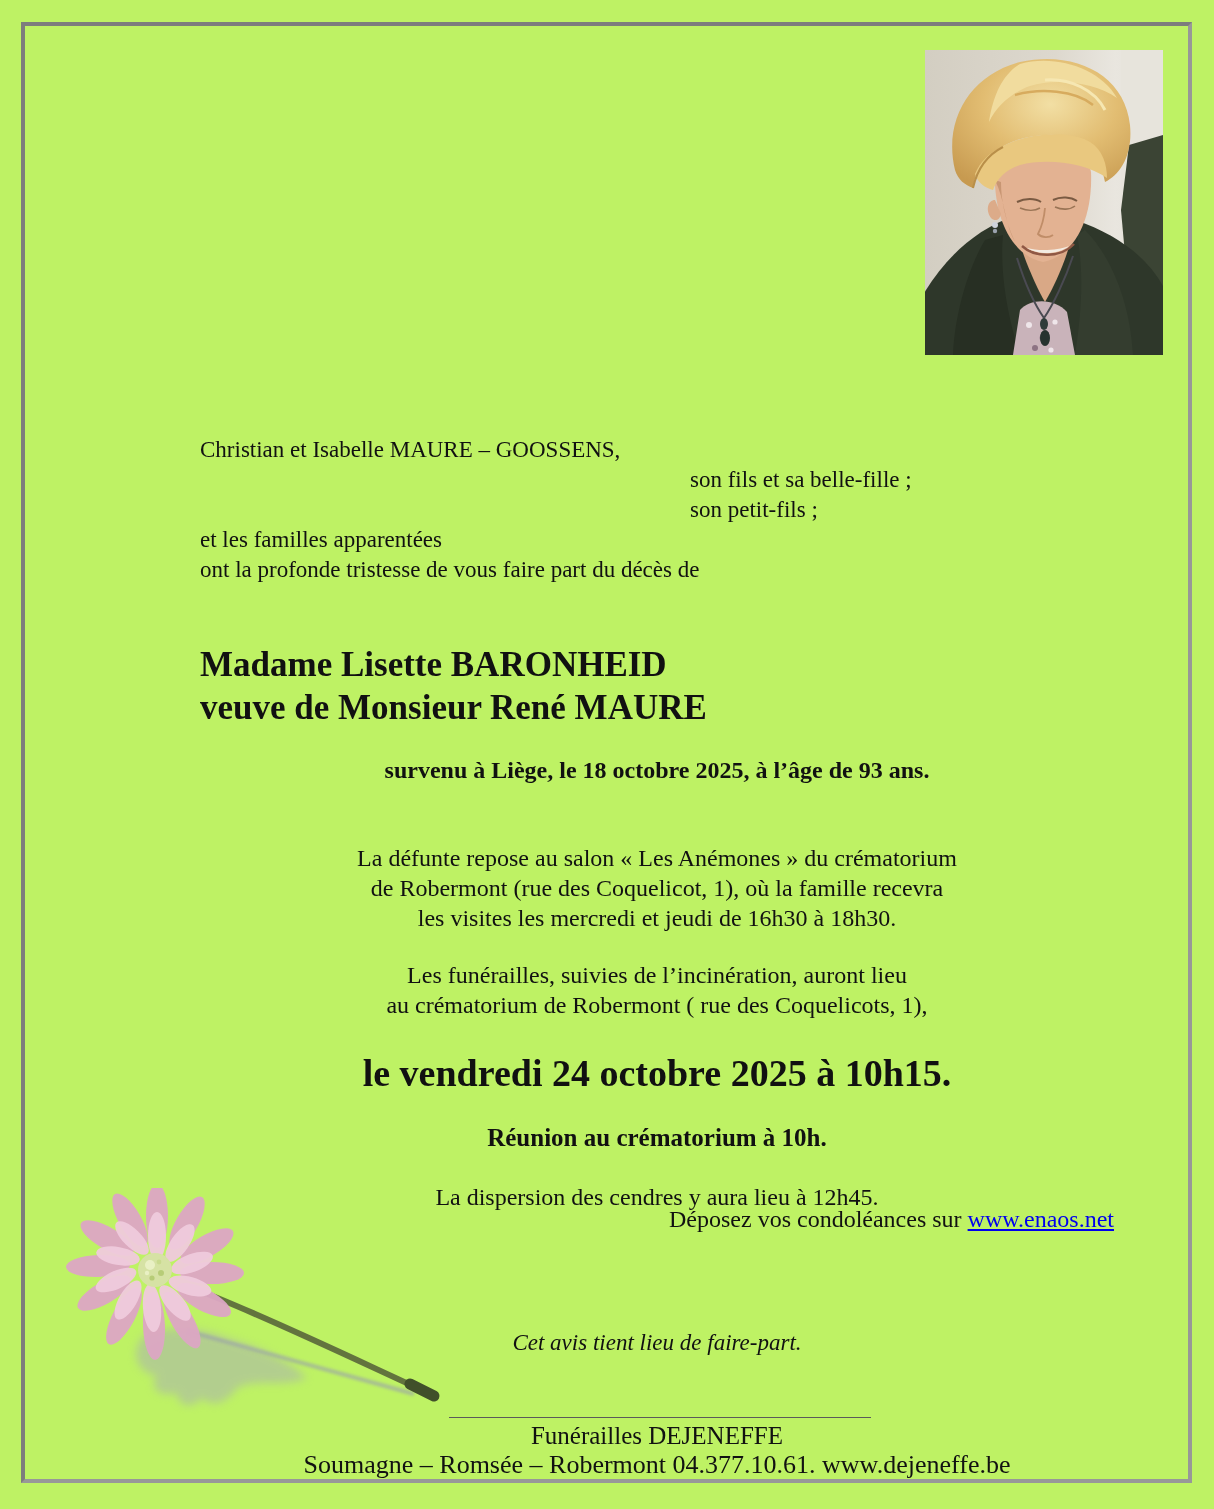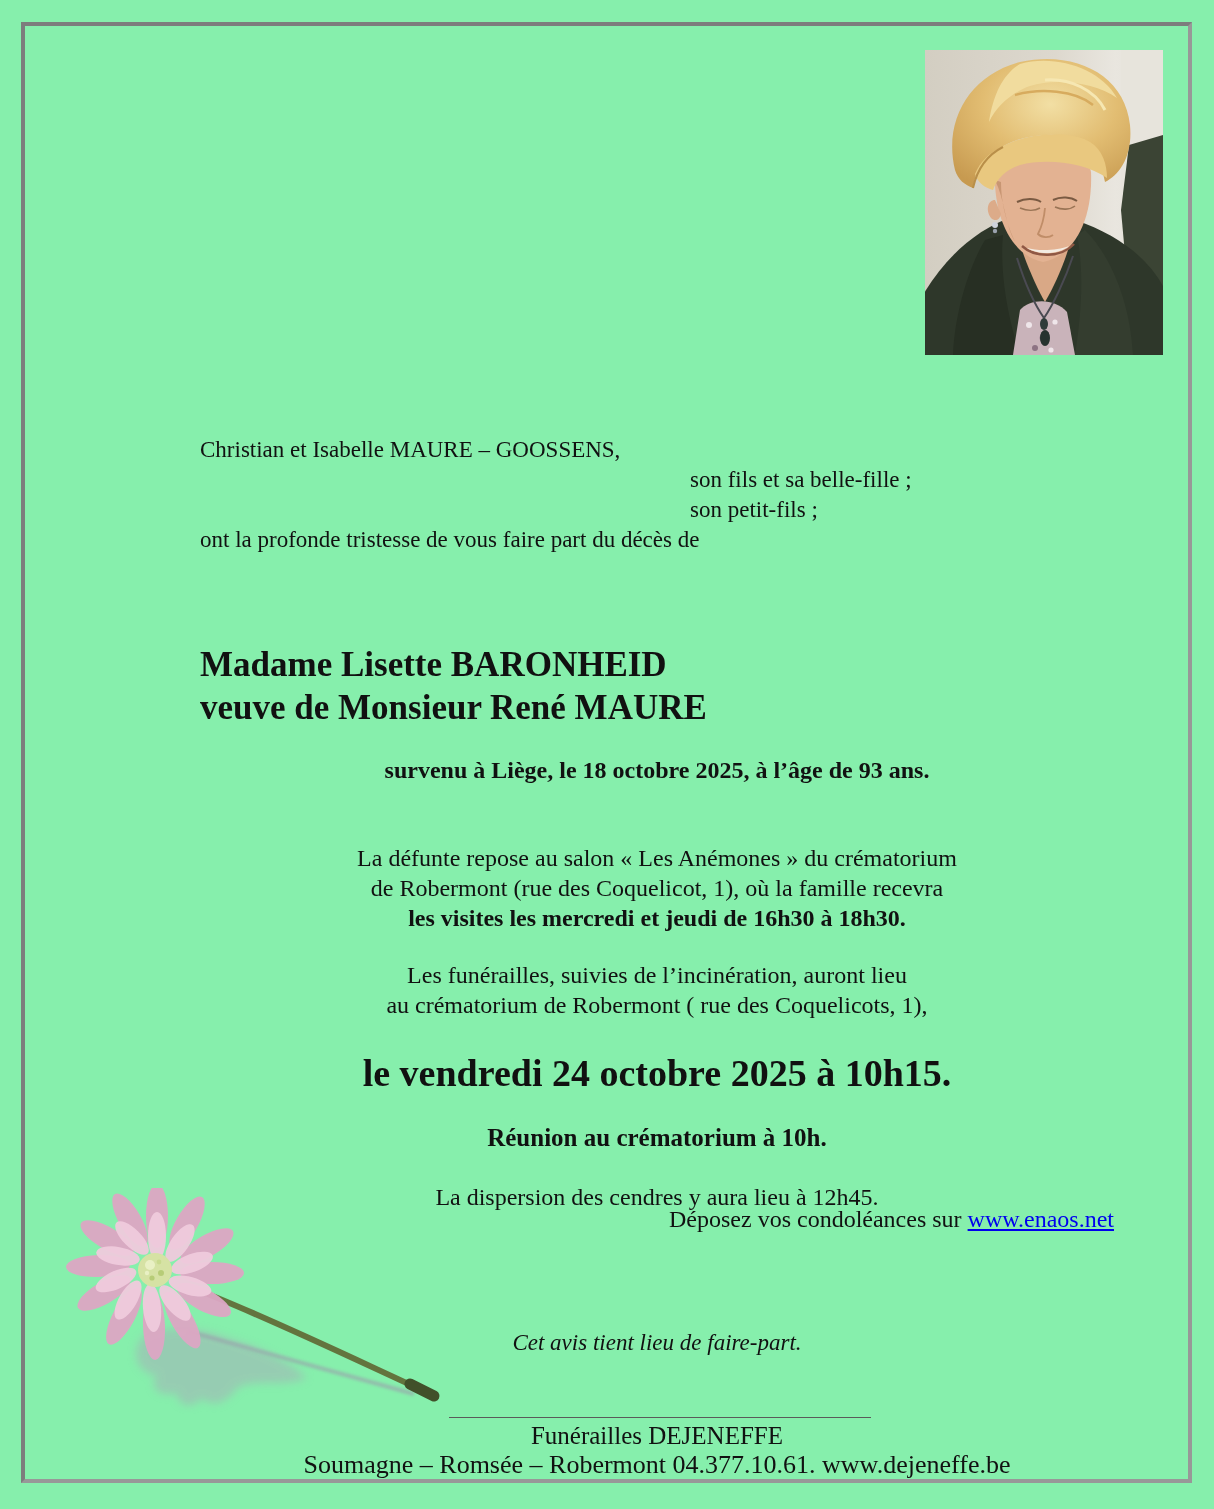--- a/index.html
+++ b/index.html
@@ -1,19 +1,19 @@
 <!DOCTYPE html>
 <html lang="fr"><head>
 <meta charset="utf-8">
 <style>
   html,body{margin:0;padding:0;background:#ffffff;}
   .page{
     position:relative;
     width:1214px;height:1509px;
-    background:#86efac;
+    background:#bef264;
     font-family:"Liberation Serif","DejaVu Serif",serif;
     color:#111111;
     overflow:hidden;
   }
   .frame{
     position:absolute;left:21px;top:22px;
     width:1163px;height:1453px;
     border:4px solid;
     border-color:#7d7d7d #989898 #989898 #7d7d7d;
   }
@@ -24,21 +24,21 @@
     position:absolute;left:62px;top:1188px;width:395px;height:230px;
   }
   .col{
     position:absolute;left:200px;width:914px;
   }
   .family{top:435px;font-size:23px;line-height:30px;text-align:left;}
   .family .indent{padding-left:490px;}
   .names{top:643px;font-weight:bold;font-size:35px;line-height:43px;}
   .survenu{top:755px;text-align:center;font-weight:bold;font-size:24px;line-height:30px;}
   .visitation{top:843px;text-align:center;font-size:24px;line-height:30px;}
-  .visitation .bold{font-weight:bold;}
+  .visitation .bold{font-weight:normal;}
   .funeral{top:960px;text-align:center;font-size:24px;line-height:30px;}
   .date-line{top:1050px;text-align:center;font-weight:bold;font-size:38px;line-height:46px;}
   .reunion{top:1122px;text-align:center;font-weight:bold;font-size:25px;line-height:32px;}
   .dispersion{top:1182px;text-align:center;font-size:24px;line-height:30px;}
   .condoleances{top:1204px;text-align:right;font-size:24px;line-height:30px;}
   .condoleances a{color:#0000EE;text-decoration:underline;}
   .notice{top:1328px;text-align:center;font-style:italic;font-size:23px;line-height:30px;}
   .footer-rule{
     position:absolute;left:449px;top:1417px;width:422px;height:1px;
     background:#5a5a5a;
@@ -110,20 +110,21 @@
 
     <path d="M92,208 C102,240 112,258 119,268 C128,255 140,230 148,206" stroke="#4a4a52" stroke-width="2" fill="none"></path>
     <ellipse cx="119" cy="274" rx="4" ry="6" fill="#2f3c3a"></ellipse>
     <ellipse cx="120" cy="288" rx="5" ry="8" fill="#27332f"></ellipse>
   </svg>
 
   <div class="col family">
     <div>Christian et Isabelle MAURE – GOOSSENS,</div>
     <div class="indent">son fils et sa belle-fille ;</div>
     <div class="indent">son petit-fils ;</div>
+    <div>et les familles apparentées</div>
     <div>ont la profonde tristesse de vous faire part du décès de</div>
   </div>
 
   <div class="col names">
     <div>Madame Lisette BARONHEID</div>
     <div>veuve de Monsieur René MAURE</div>
   </div>
 
   <div class="col survenu">survenu à Liège, le 18 octobre 2025, à l’âge de 93 ans.</div>
 

